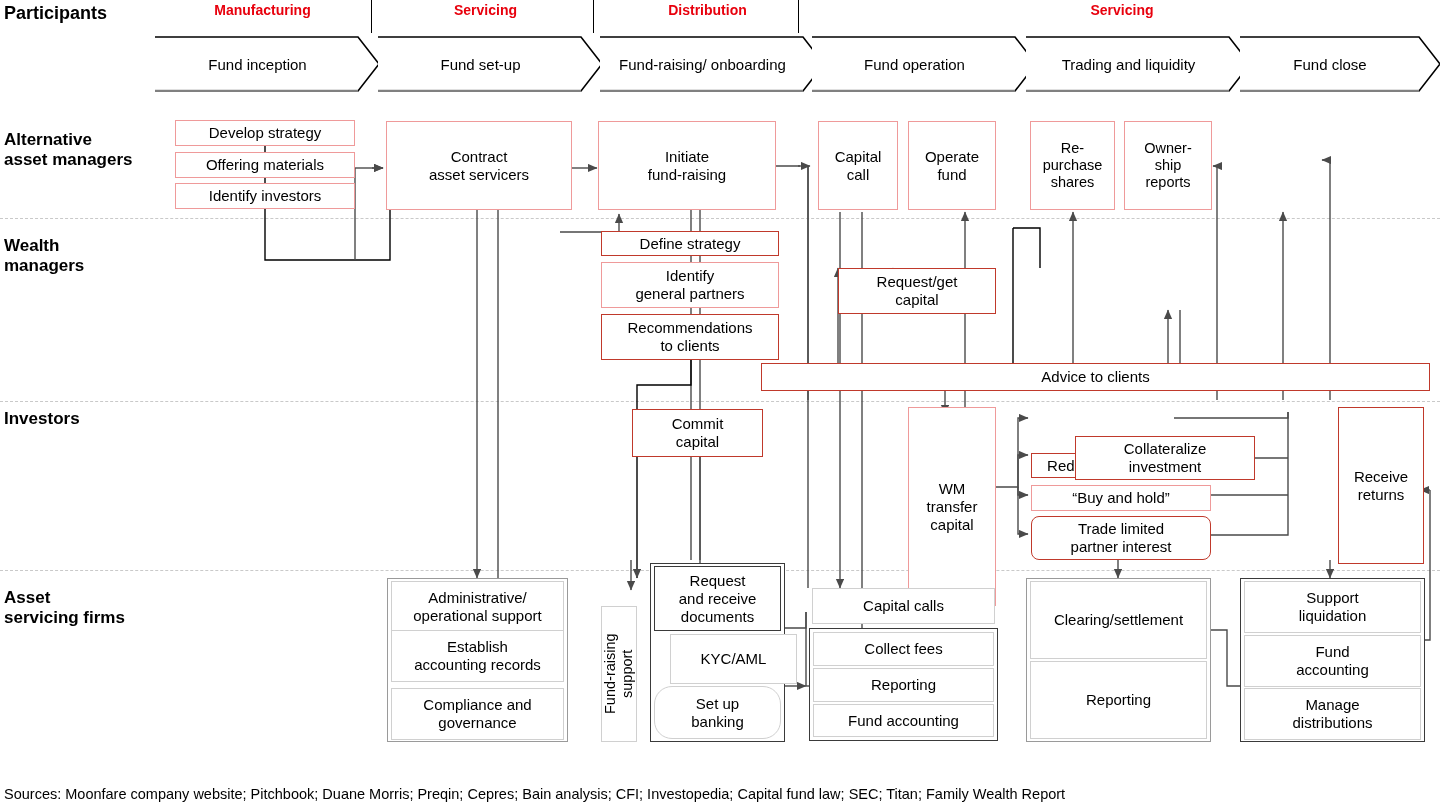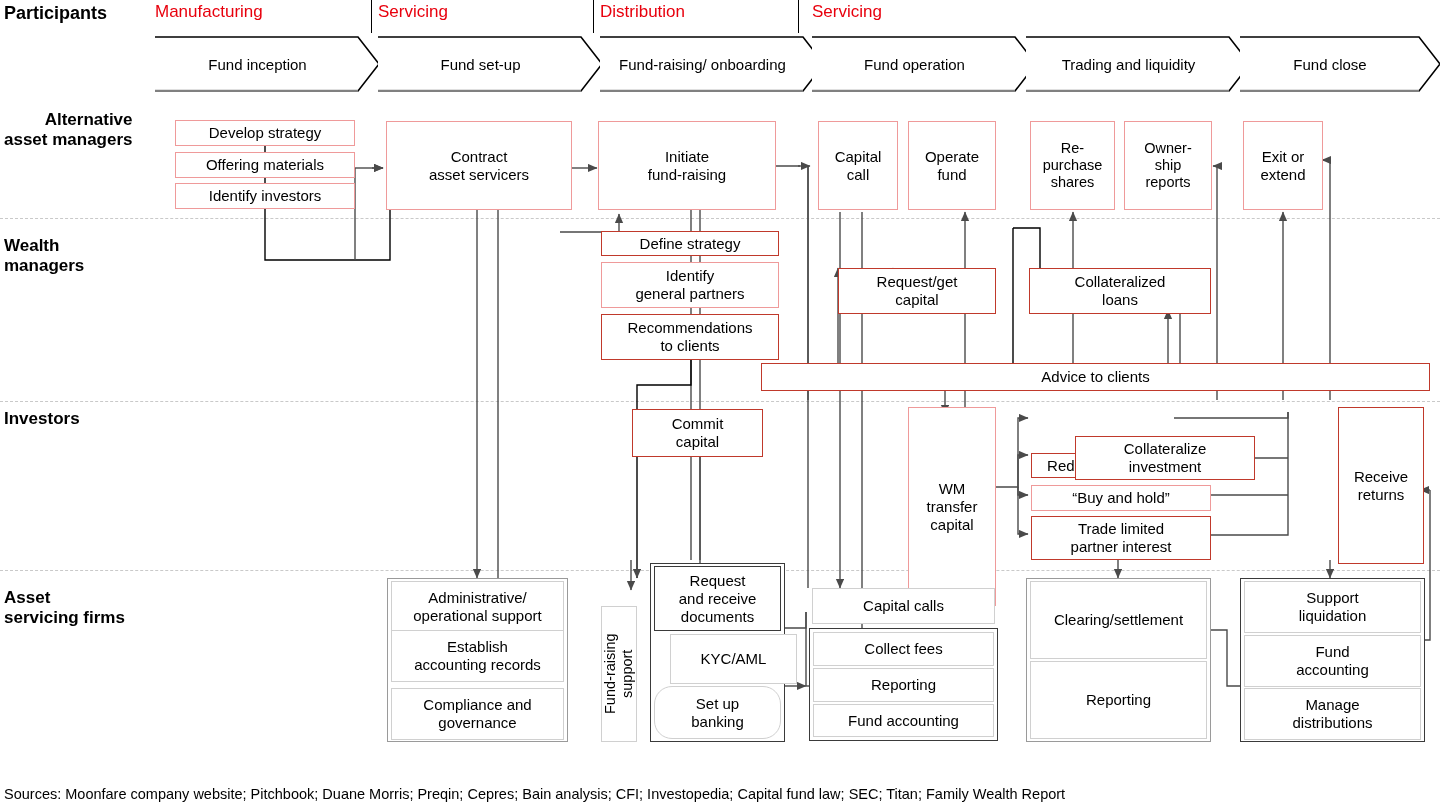--- a/index.html
+++ b/index.html
@@ -6,21 +6,21 @@
   body{font-family:"Liberation Sans","DejaVu Sans",sans-serif;-webkit-font-smoothing:antialiased;}
   #stage{position:relative;width:1440px;height:810px;background:#fff;overflow:hidden;}
 
   .abs{position:absolute;box-sizing:border-box;}
 
   
   .rowlabel{font-weight:bold;font-size:17px;color:#000;line-height:20px;white-space:pre-line;}
   .participants-label{font-weight:bold;font-size:18px;color:#000;}
 
   
-  .grouphdr{color:#e8000d;font-weight:normal;font-size:17px;}
+  .grouphdr{color:#e8000d;font-weight:bold;font-size:14px;text-align:center;}
   .groupdiv{background:#000;width:1px;}
 
   
   .chev{position:absolute;box-sizing:border-box;}
   .chev svg{display:block;}
   .chevtext{position:absolute;text-align:center;font-size:15px;color:#000;line-height:19px;
             left:0;right:0;top:50%;transform:translateY(-50%);}
 
   
   .bx{position:absolute;box-sizing:border-box;display:flex;align-items:center;justify-content:center;
@@ -115,21 +115,21 @@
       <path d="M0 55 H179" fill="none" stroke="#808080" stroke-width="2.6"></path>
     </svg>
     <div class="chevtext" style="width:180px;">Fund
 close</div>
   </div>
 
   <div class="band" style="top:218px;"></div>
   <div class="band" style="top:401px;"></div>
   <div class="band" style="top:570px;"></div>
 
-  <div class="abs rowlabel" style="left:4px;top:110px;text-align:right;">Alternative
+  <div class="abs rowlabel" style="left:4px;top:130px;">Alternative
 asset managers</div>
   <div class="abs rowlabel" style="left:4px;top:236px;">Wealth
 managers</div>
   <div class="abs rowlabel" style="left:4px;top:409px;">Investors</div>
   <div class="abs rowlabel" style="left:4px;top:588px;">Asset
 servicing firms</div>
 
   <svg id="wires">
     <defs>
       <marker id="ah" markerWidth="8" markerHeight="8" refX="6.6" refY="3" orient="auto" markerUnits="strokeWidth">
@@ -231,48 +231,44 @@
 call</div>
   <div class="bx red" style="left:908px;top:121px;width:88px;height:89px;">Operate
 fund</div>
 
   <div class="bx red small" style="left:1124px;top:121px;width:88px;height:89px;">Owner-
 ship
 reports</div>
   <div class="bx red small" style="left:1030px;top:121px;width:85px;height:89px;">Re-
 purchase
 shares</div>
-  <div class="bx red" style="left:1243px;top:121px;width:80px;height:89px;">Exit or
-extend</div>
 
   <div class="bx redd" style="left:601px;top:231px;width:178px;height:25px;">Define strategy</div>
   <div class="bx red" style="left:601px;top:262px;width:178px;height:46px;">Identify
 general partners</div>
   <div class="bx redd" style="left:601px;top:314px;width:178px;height:46px;">Recommendations
 to clients</div>
 
   <div class="bx redd" style="left:838px;top:268px;width:158px;height:46px;">Request/get
 capital</div>
-  <div class="bx redd" style="left:1029px;top:268px;width:182px;height:46px;">Collateralized
-loans</div>
 
   <div class="bx redd" style="left:761px;top:363px;width:669px;height:28px;">Advice to clients</div>
 
   <div class="bx redd" style="left:632px;top:409px;width:131px;height:48px;">Commit
 capital</div>
 
   <div class="bx red" style="left:908px;top:407px;width:88px;height:199px;">WM
 transfer
 capital</div>
 
   <div class="bx redd" style="left:1031px;top:406px;width:143px;height:25px;margin-top:47px;">Redeem liquidity</div>
   <div class="bx redd" style="left:1031px;top:436px;width:180px;height:44px;margin-left:44px;">Collateralize
 investment</div>
   <div class="bx red" style="left:1031px;top:485px;width:180px;height:26px;">“Buy and hold”</div>
-  <div class="bx redd" style="left:1031px;top:516px;width:180px;height:44px;">Trade limited
+  <div class="bx redd" style="left:1031px;top:516px;width:180px;height:44px;border-radius:8px;">Trade limited
 partner interest</div>
 
   <div class="bx redd" style="left:1338px;top:407px;width:86px;height:157px;">Receive
 returns</div>
 
   <div class="abs grayo" style="left:387px;top:578px;width:181px;height:164px;background:#fff;"></div>
   <div class="bx gray" style="left:391px;top:581px;width:173px;height:52px;">Administrative/
 operational support</div>
   <div class="bx gray" style="left:391px;top:630px;width:173px;height:52px;">Establish
 accounting records</div>

